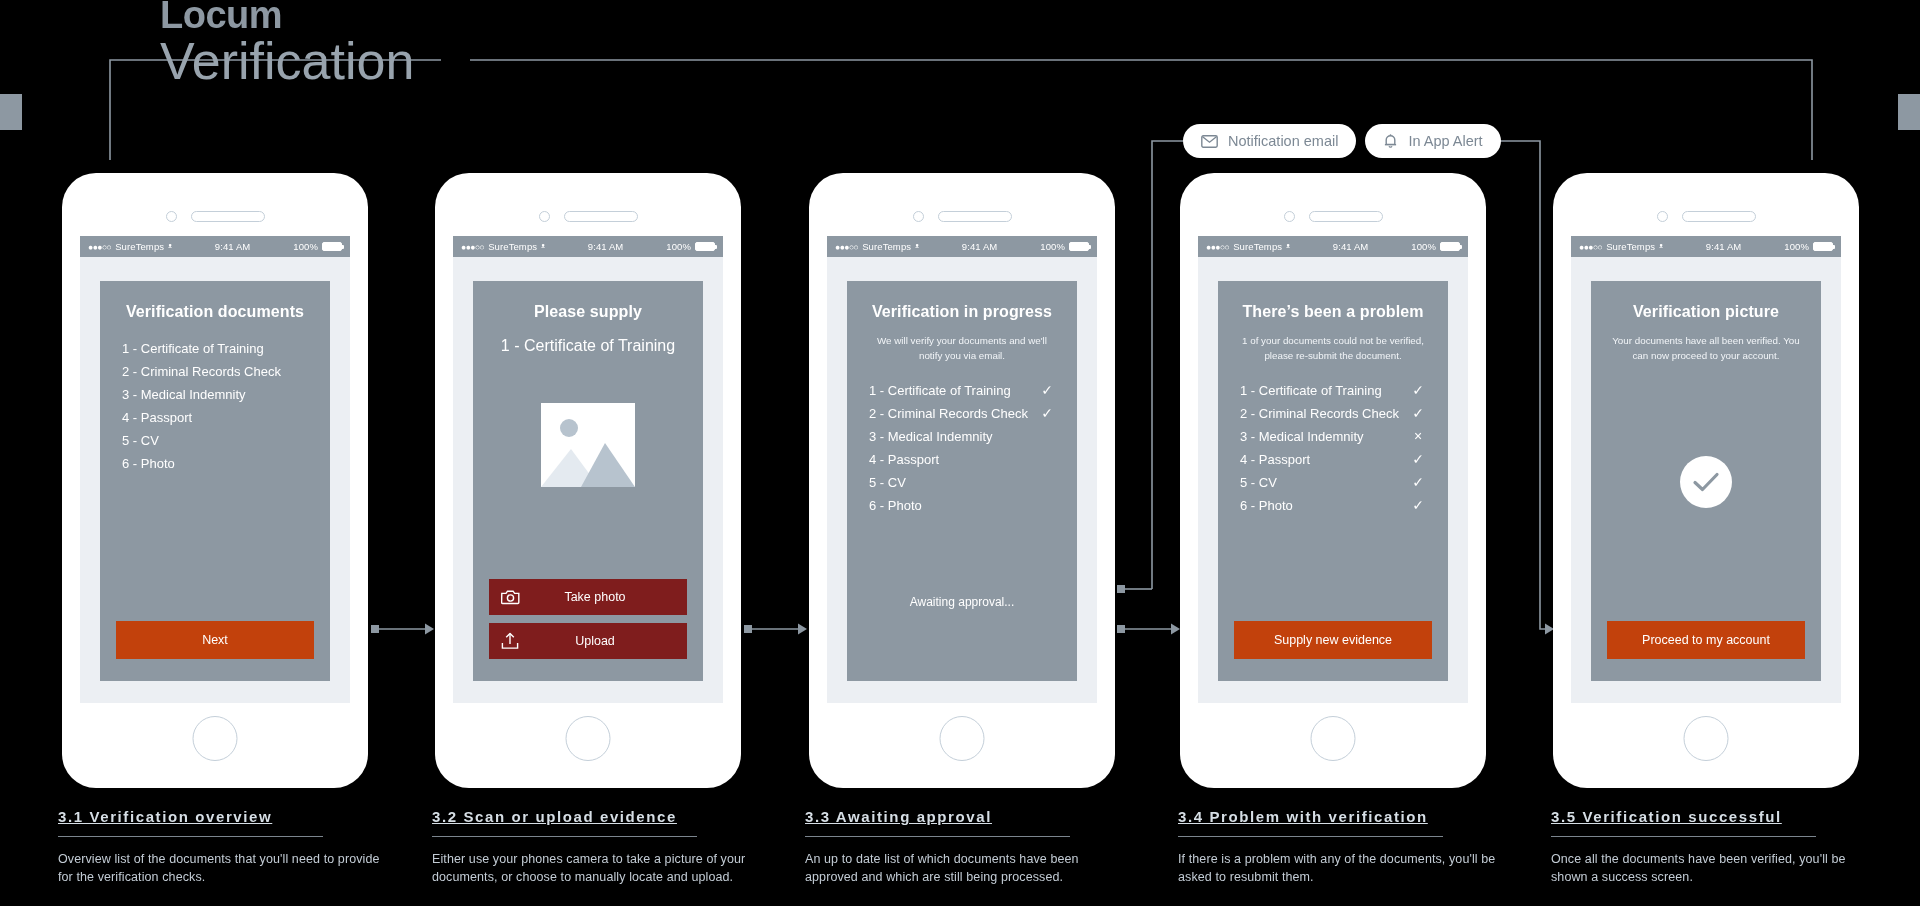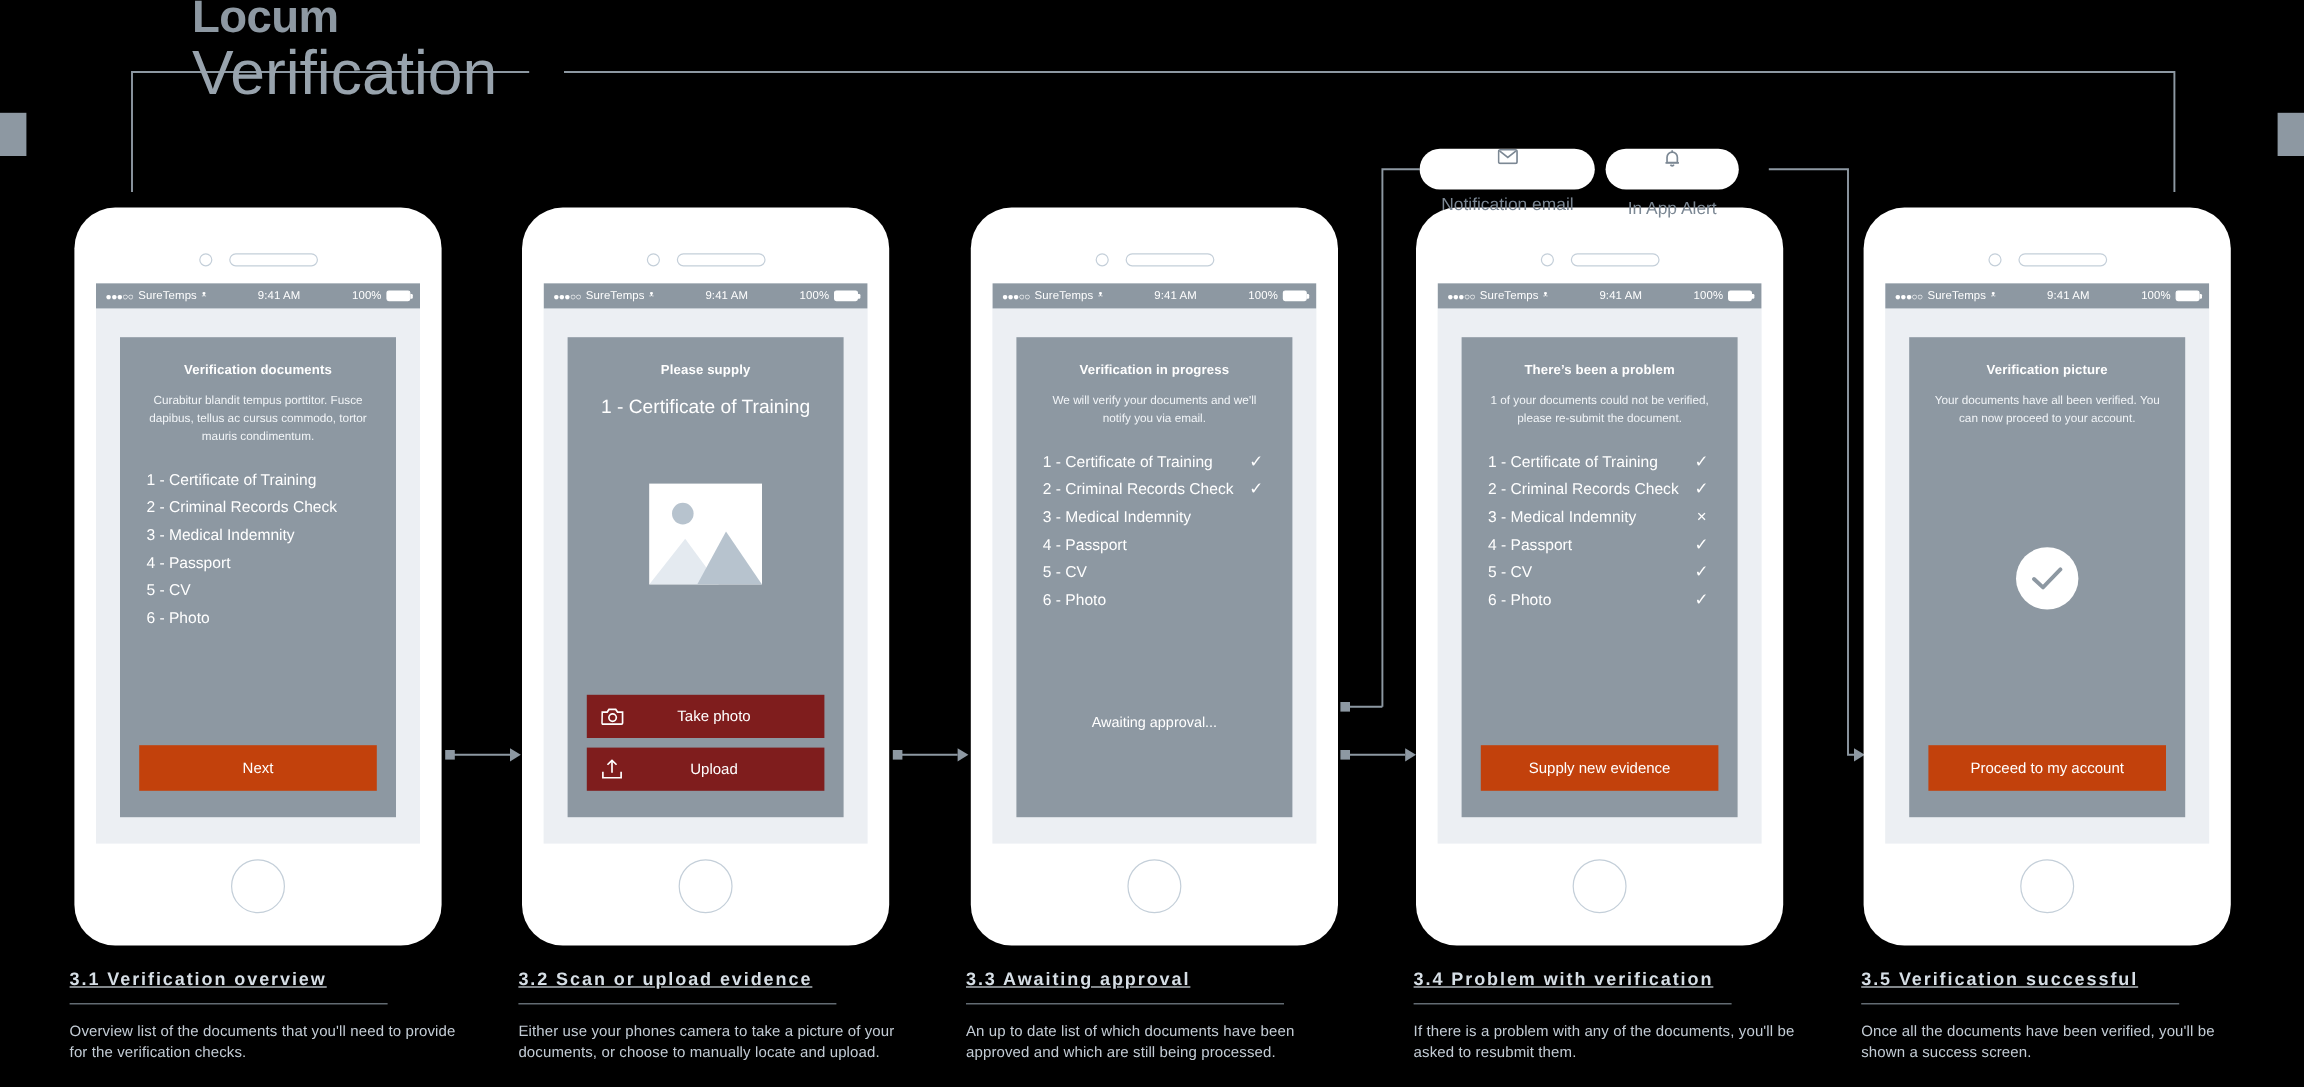--- a/index.html
+++ b/index.html
@@ -68,29 +68,28 @@
     position: absolute;
     top: 124px;
     left: 1183px;
     display: flex;
     gap: 9px;
     z-index: 30;
   }
   .pill {
     display: flex;
     align-items: center;
-    gap: 26px;
+    gap: 10px;
     height: 34px;
     padding: 0 18px;
     background: #ffffff;
     border-radius: 17px;
     color: #7c8894;
     font-size: 14.5px;
     white-space: nowrap;
-    flex-direction: column;
   }
   .pill svg { display: block; }
 
   
   .phones {
     position: absolute;
     top: 173px;
     left: 0;
     width: 1920px;
     height: 615px;
@@ -181,21 +180,21 @@
     left: 20px;
     width: 230px;
     height: 400px;
     background: #8d98a2;
     padding: 22px 16px 0 16px;
     color: #ffffff;
   }
 
   .card-title {
     text-align: center;
-    font-size: 11px;
+    font-size: 16px;
     font-weight: bold;
     letter-spacing: 0.1px;
   }
   .card-big {
     text-align: center;
     font-size: 16px;
     font-weight: 400;
     margin-top: 16px;
   }
   .card-sub {
@@ -433,21 +432,20 @@
             <span>ᵜ</span>
           </div>
           <div class="sb-center">9:41 AM</div>
           <div class="sb-right">
             <span>100%</span>
             <span class="battery"></span>
           </div>
         </div>
         <div class="card">
           <div class="card-title">Verification documents</div>
-          <div class="card-sub">Curabitur blandit tempus porttitor. Fusce dapibus, tellus ac cursus commodo, tortor mauris condimentum.</div>
           <div class="doc-list">
             <div class="doc-row">
                 <span class="lbl">1 - Certificate of Training</span>
                 <span class="doc-mark"></span>
               </div>
             <div class="doc-row">
                 <span class="lbl">2 - Criminal Records Check</span>
                 <span class="doc-mark"></span>
               </div>
             <div class="doc-row">

